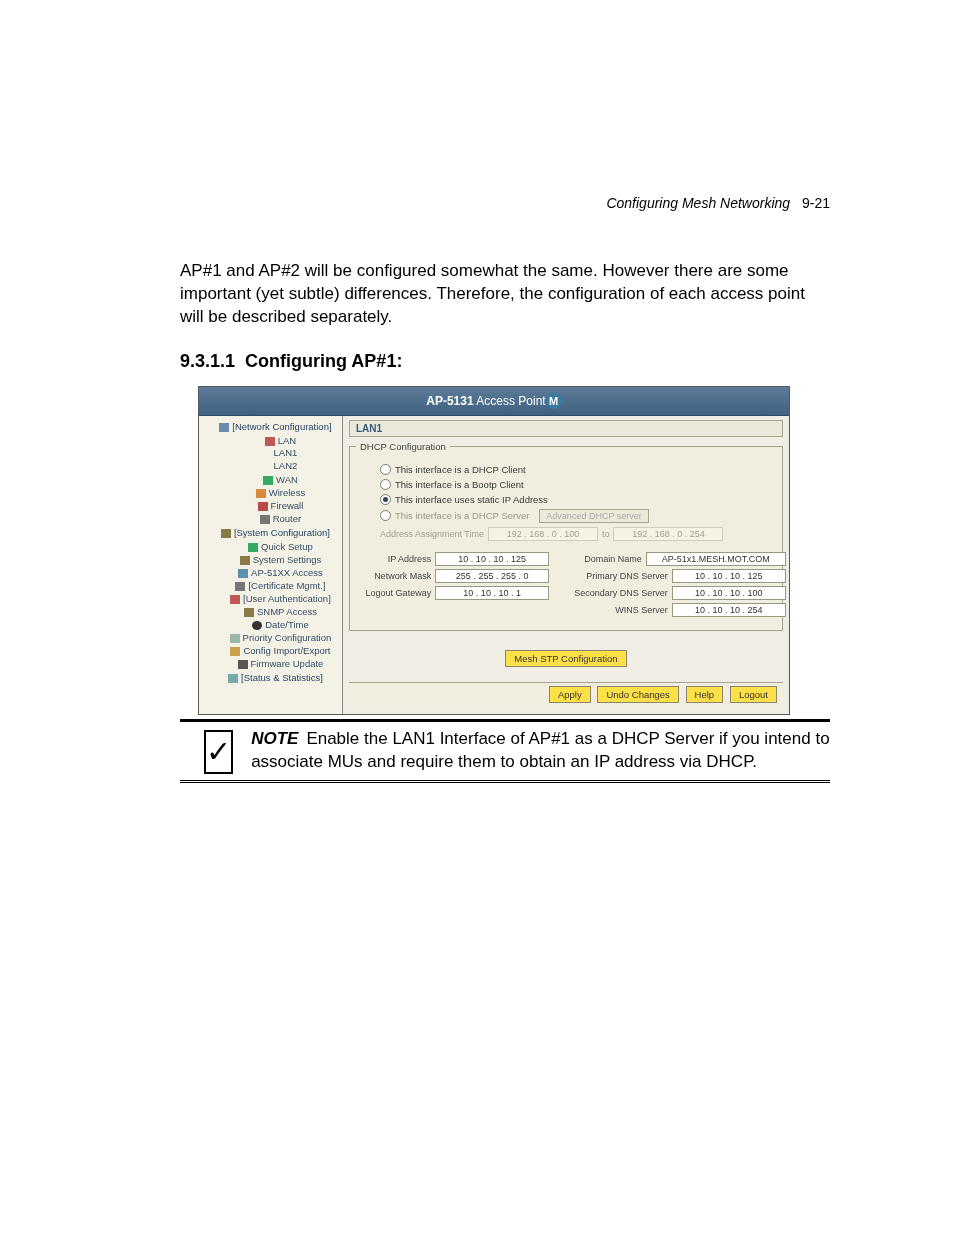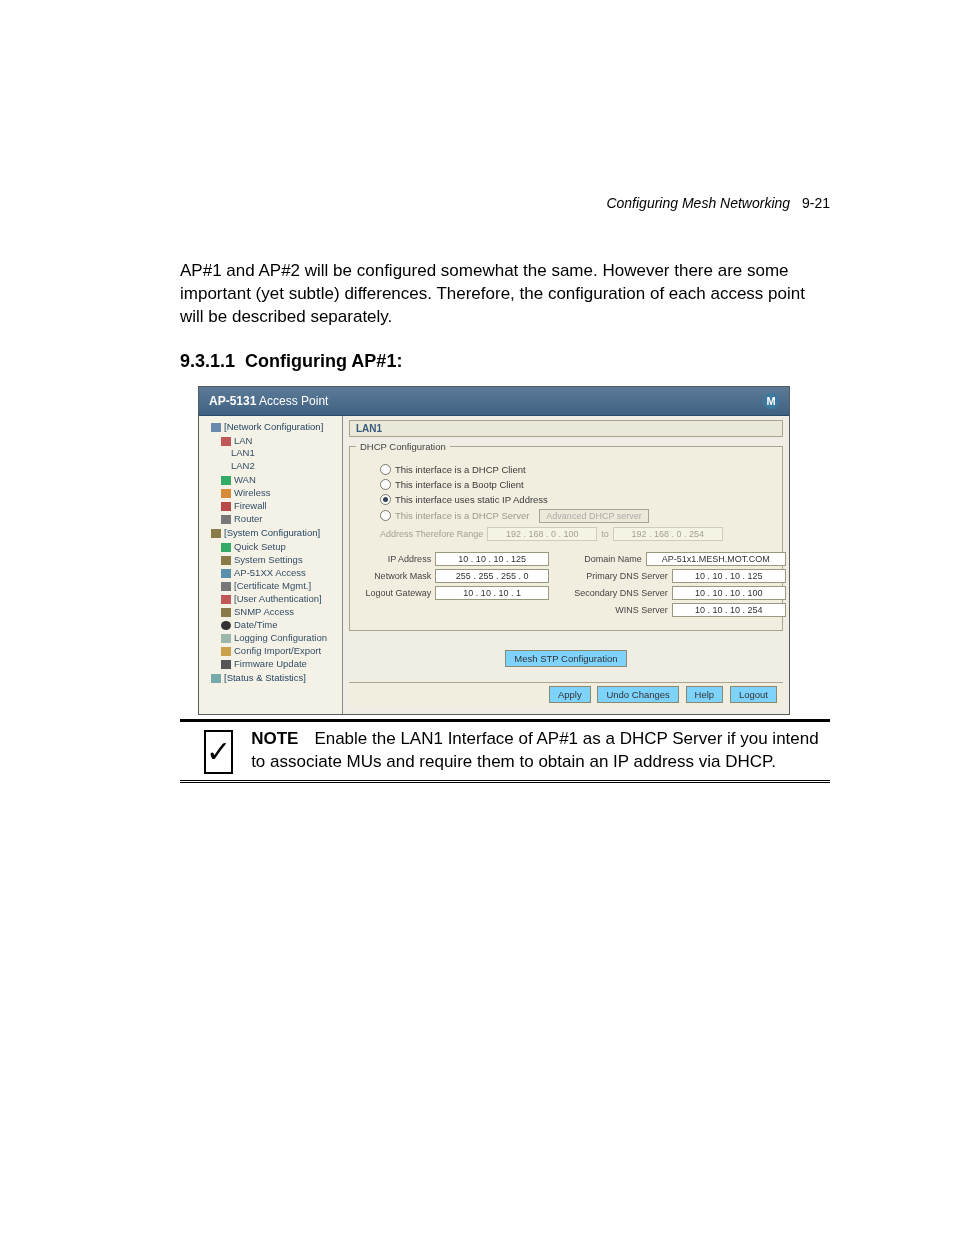--- a/index.html
+++ b/index.html
@@ -54,21 +54,21 @@
     font-family: Verdana, Tahoma, sans-serif;
     font-size: 10px;
   }
   .shot-title {
     background: linear-gradient(#5b7b97, #406182);
     color: #fff;
     font-size: 12px;
     padding: 6px 10px;
     border-bottom: 1px solid #2b4a66;
     display: flex;
-    justify-content: space-between;
+    justify-content: center;
     align-items: center;
   }
   .shot-title .logo {
     width: 16px; height: 16px;
     background: #3b7a9e;
     border-radius: 50%;
     color: #fff;
     font-size: 11px;
     display: flex;
     align-items: center;
@@ -76,20 +76,21 @@
     font-weight: bold;
   }
   .shot-body {
     display: flex;
   }
   .tree {
     width: 148px;
     border-right: 1px solid #888;
     padding: 4px 2px 30px 2px;
     background: #f4f2e6;
+    text-align: center;
   }
   .tree ul {
     list-style: none;
     margin: 0;
     padding-left: 10px;
   }
   .tree li {
     padding: 1px 0;
     color: #344d66;
     white-space: nowrap;
@@ -212,21 +213,21 @@
     padding: 1px 4px;
     text-align: center;
     min-width: 104px;
   }
   .center-btn {
     text-align: center;
     margin-top: 22px;
   }
   .btn {
     border: 1px solid #8a886f;
-    background: #7dd3fc;
+    background: #fde047;
     color: #333;
     font-size: 9.5px;
     padding: 2px 8px;
     margin: 0 2px;
   }
   .bottom-btns {
     text-align: right;
     border-top: 1px solid #a7a58f;
     padding: 6px 4px;
     background: #f1eedf;
@@ -249,21 +250,22 @@
     font-size: 30px;
     margin-left: 24px;
     margin-top: 2px;
   }
   .note-text {
     font-size: 17px;
     line-height: 1.35;
   }
   .note-label {
     font-weight: bold;
-    margin-right: 16px;
+    margin-right: 8px;
+    font-style: italic;
   }
   ol.steps2 {
     margin: 18px 0 0 0;
     padding-left: 52px;
     font-size: 17px;
   }
   ol.steps2 li {
     padding-left: 6px;
   }
 </style>
@@ -313,21 +315,21 @@
           <li class="top"><span class="ico" style="background:#8a7a4a"></span><span>[System Configuration]</span></li>
           <li>
             <ul>
               <li><span class="ico" style="background:#3a6"></span><span>Quick Setup</span></li>
               <li><span class="ico" style="background:#8a7a4a"></span><span>System Settings</span></li>
               <li><span class="ico" style="background:#5a8fad"></span><span>AP-51XX Access</span></li>
               <li><span class="ico" style="background:#777"></span><span>[Certificate Mgmt.]</span></li>
               <li><span class="ico" style="background:#c05858"></span><span>[User Authentication]</span></li>
               <li><span class="ico" style="background:#8a7a4a"></span><span>SNMP Access</span></li>
               <li><span class="ico" style="background:#333;border-radius:50%"></span><span>Date/Time</span></li>
-              <li><span class="ico" style="background:#9ab7a9"></span><span>Logging Configuration</span></li>
+              <li><span class="ico" style="background:#9ab7a9"></span><span>Priority Configuration</span></li>
               <li><span class="ico" style="background:#c7a24a"></span><span>Config Import/Export</span></li>
               <li><span class="ico" style="background:#555"></span><span>Firmware Update</span></li>
             </ul>
           </li>
           <li class="top"><span class="ico" style="background:#7aa"></span><span>[Status &amp; Statistics]</span></li>
         </ul>
       </div>
       <div class="content">
         <div class="lan-head">LAN1</div>
         <fieldset class="dhcp">
@@ -344,21 +346,21 @@
           <div class="radio-row">
             <span class="radio sel"></span>
               <span>This interface uses static IP Address</span>
           </div>
           <div class="radio-row disabled">
             <span class="radio"></span>
               <span>This interface is a DHCP Server</span>
             <span class="btn-smd">Advanced DHCP server</span>
           </div>
           <div class="range-row">
-            <span>Address Therefore Range</span>
+            <span>Address Assignment Time</span>
             <span class="ipbox">192 . 168 .  0  . 100</span>
             <span>to</span>
             <span class="ipbox">192 . 168 .  0  . 254</span>
           </div>
 
           <div class="grid2">
             <div class="col-l">
               <div class="field-row">
                   <span class="lbl">IP Address</span>
                   <span class="val">10 . 10 . 10 . 125</span>

